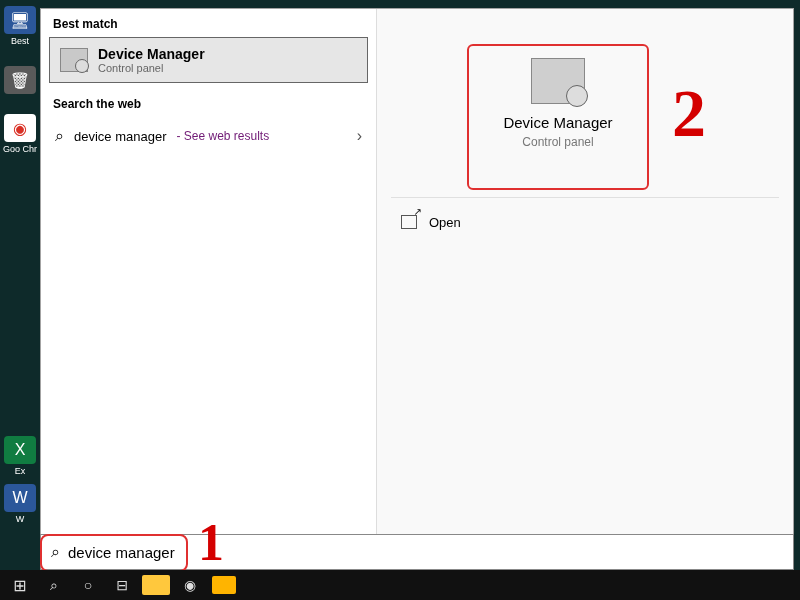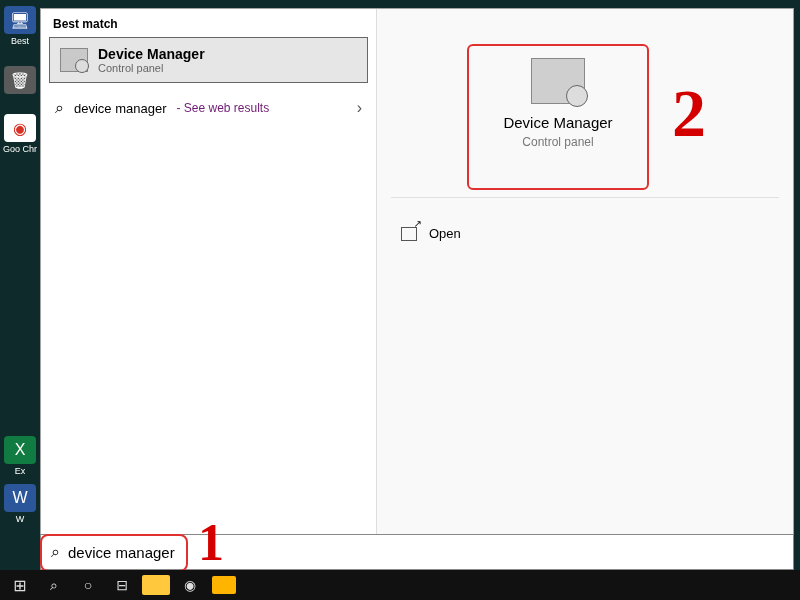--- a/index.html
+++ b/index.html
@@ -40,22 +40,22 @@
   .pv-box { position:absolute; left:90px; top:35px; width:182px; height:146px;
             border:2px solid #e03030; border-radius:6px; text-align:center; padding-top:12px; }
   .pv-icon { width:54px; height:46px; margin:0 auto 10px; background:#cfcfcf; border:1px solid #888;
              position:relative; }
   .pv-icon::after{ content:""; position:absolute; right:-4px; bottom:-4px; width:20px;height:20px;
                    border:1px solid #666; border-radius:50%; background:#ddd; }
   .pv-title{ font-size:15px; }
   .pv-sub  { font-size:12px; color:#777; margin-top:4px; }
 
   .divider { position:absolute; left:14px; right:14px; top:188px; height:1px; background:#e0e0e0; }
-  .open-row{ position:absolute; left:24px; top:206px; display:flex; align-items:flex-end; gap:12px;
-             font-size:13px; cursor:pointer;margin-top:11px; }
+  .open-row{ position:absolute; left:24px; top:206px; display:flex; align-items:flex-start; gap:12px;
+             font-size:13px; cursor:pointer; }
   .open-ic { width:16px;height:14px;border:1.5px solid #555; position:relative; }
   .open-ic::after{content:"↗"; position:absolute; right:-6px; top:-10px; font-size:10px;}
 
   
   .search-row{ position:absolute; left:40px; bottom:30px; width:754px; height:36px;
                background:#fff; border:1px solid #888; display:flex; align-items:center; padding:0 10px; }
   .search-row .mag{ font-size:16px; margin-right:8px; }
   .search-row input{ border:none; outline:none; font-size:15px; flex:1; height:100%; }
   .search-ring{ position:absolute; left:40px; bottom:28px; width:148px; height:38px;
                 border:2px solid #e03030; border-radius:8px; pointer-events:none; }
@@ -104,20 +104,21 @@
     <div class="section-label">Best match</div>
 
     <div class="best-match">
       <div class="bm-icon"></div>
       <div class="bm-text">
         <div class="t1">Device Manager</div>
         <div class="t2">Control panel</div>
       </div>
     </div>
 
+    <div class="section-label">Search the web</div>
 
     <div class="web-row">
       <span>⌕</span>
       <span class="q">device manager</span>
       <span class="hint">- See web results</span>
       <span class="chev">›</span>
     </div>
   </div>
 
   <div class="sp-right">

